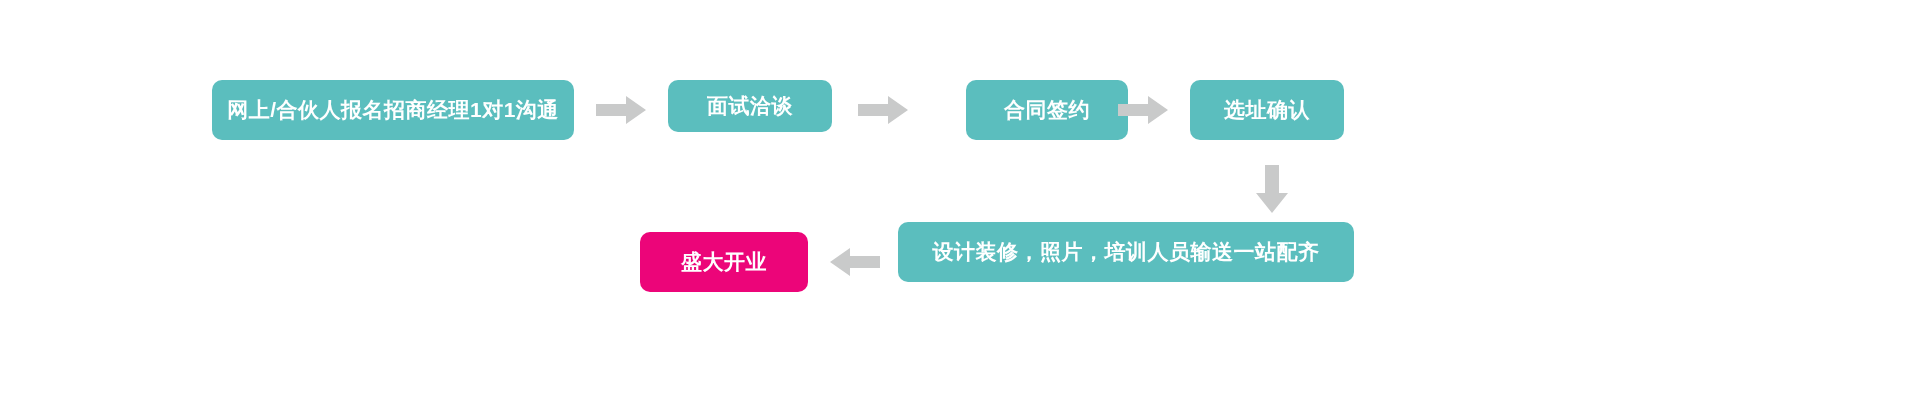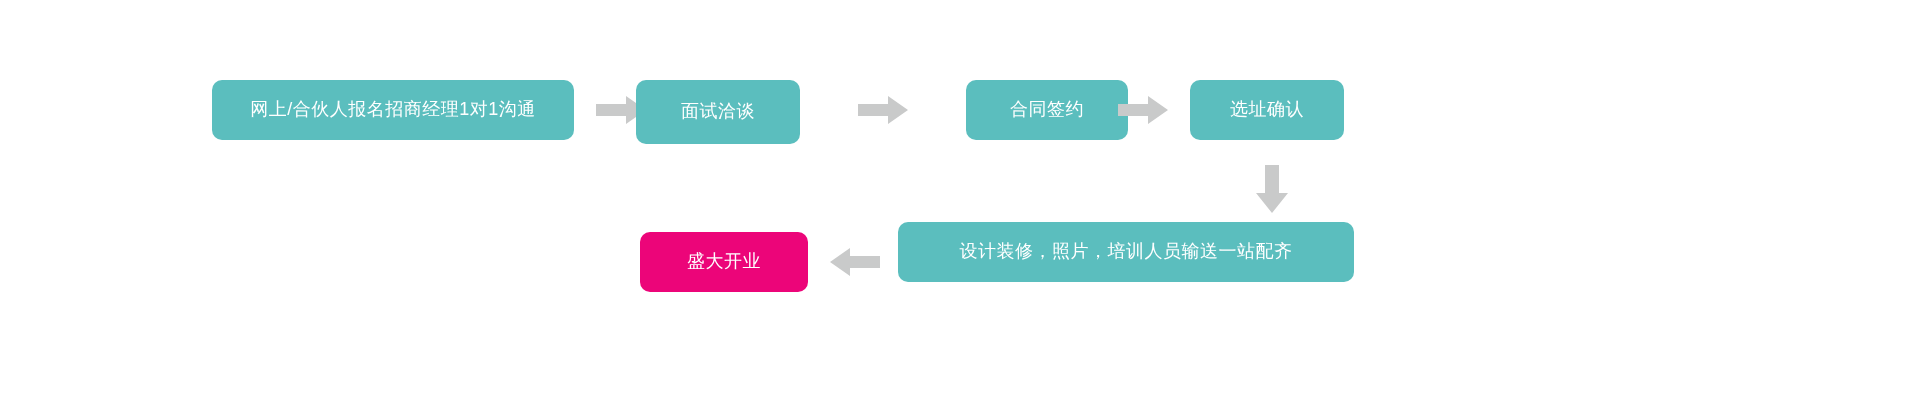--- a/index.html
+++ b/index.html
@@ -22,22 +22,22 @@
 
   
   .node {
     position: absolute;
     box-sizing: border-box;
     display: flex;
     align-items: center;
     justify-content: center;
     border-radius: 10px;
     color: #ffffff;
-    font-size: 18px;
-    font-weight: 400;
+    font-size: 21px;
+    font-weight: 700;
     letter-spacing: 0.5px;
     line-height: 1.2;
     white-space: nowrap;
     text-align: center;
     user-select: none;
   }
   .node.teal  { background: #5BBEBE; }
   .node.pink  { background: #EC0579; }
 
   
@@ -55,21 +55,21 @@
   <div class="node teal" style="left:212px; top:80px; width:362px; height:60px;">
     <span>网上/合伙人报名招商经理1对1沟通</span>
   </div>
 
   <div class="arrow" style="left:596px; top:96px; width:50px; height:28px;">
     <svg width="50" height="28" viewBox="0 0 50 28" xmlns="http://www.w3.org/2000/svg">
       <path d="M0 8 H30 V0 L50 14 L30 28 V20 H0 Z" fill="#C9CACA"></path>
     </svg>
   </div>
 
-  <div class="node teal" style="left:636px; top:80px; width:164px; height:64px;">
+  <div class="node teal" style="left:668px; top:80px; width:164px; height:52px;">
     <span>面试洽谈</span>
   </div>
 
   <div class="arrow" style="left:858px; top:96px; width:50px; height:28px;">
     <svg width="50" height="28" viewBox="0 0 50 28" xmlns="http://www.w3.org/2000/svg">
       <path d="M0 8 H30 V0 L50 14 L30 28 V20 H0 Z" fill="#C9CACA"></path>
     </svg>
   </div>
 
   <div class="node teal" style="left:966px; top:80px; width:162px; height:60px;">

